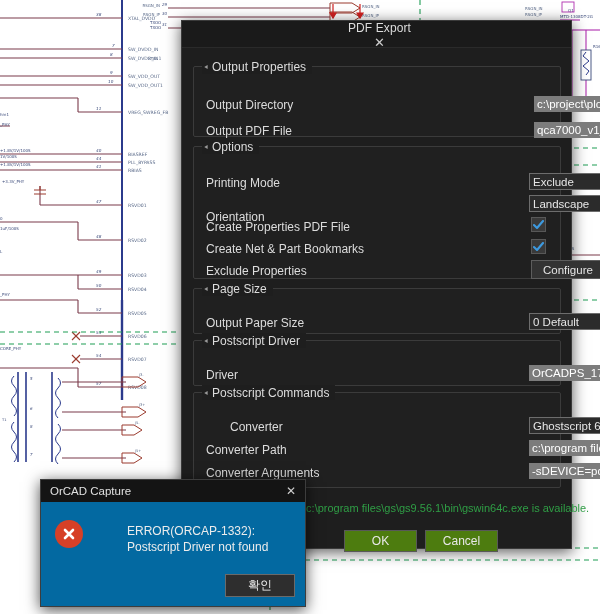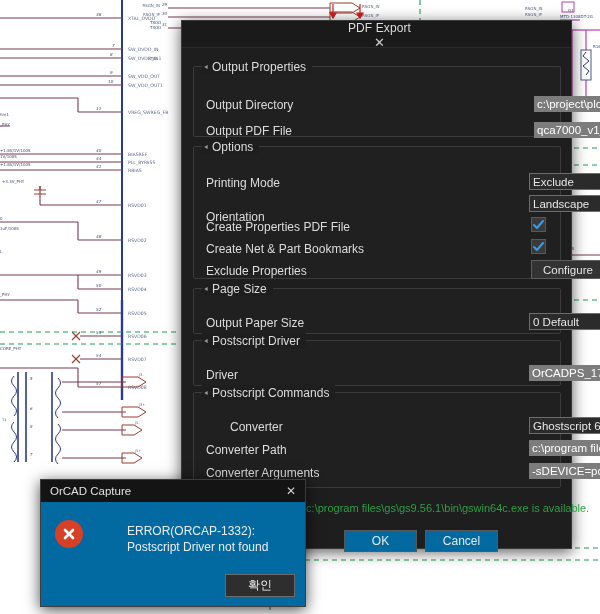--- a/index.html
+++ b/index.html
@@ -77,21 +77,21 @@
   }
 
   
   .info-line{
     position:absolute;left:11px;top:454px;font-size:11px;color:#2f9e45;
     white-space:nowrap;
   }
 
   
   .dlg-btn{
-    position:absolute;height:22px;width:73px;background:#0369a1;
+    position:absolute;height:22px;width:73px;background:#4d7c0f;
     border:1px solid #585858;color:#e8e8e8;font-size:12px;
     display:flex;align-items:center;justify-content:center;cursor:pointer;
     box-sizing:border-box;
   }
 
   
   .errdlg{
     position:absolute;left:40px;top:479px;width:264px;height:126px;
     background:#0369a1;border:1px solid #3d3d3d;
     box-shadow:0 3px 14px rgba(0,0,0,.7);

